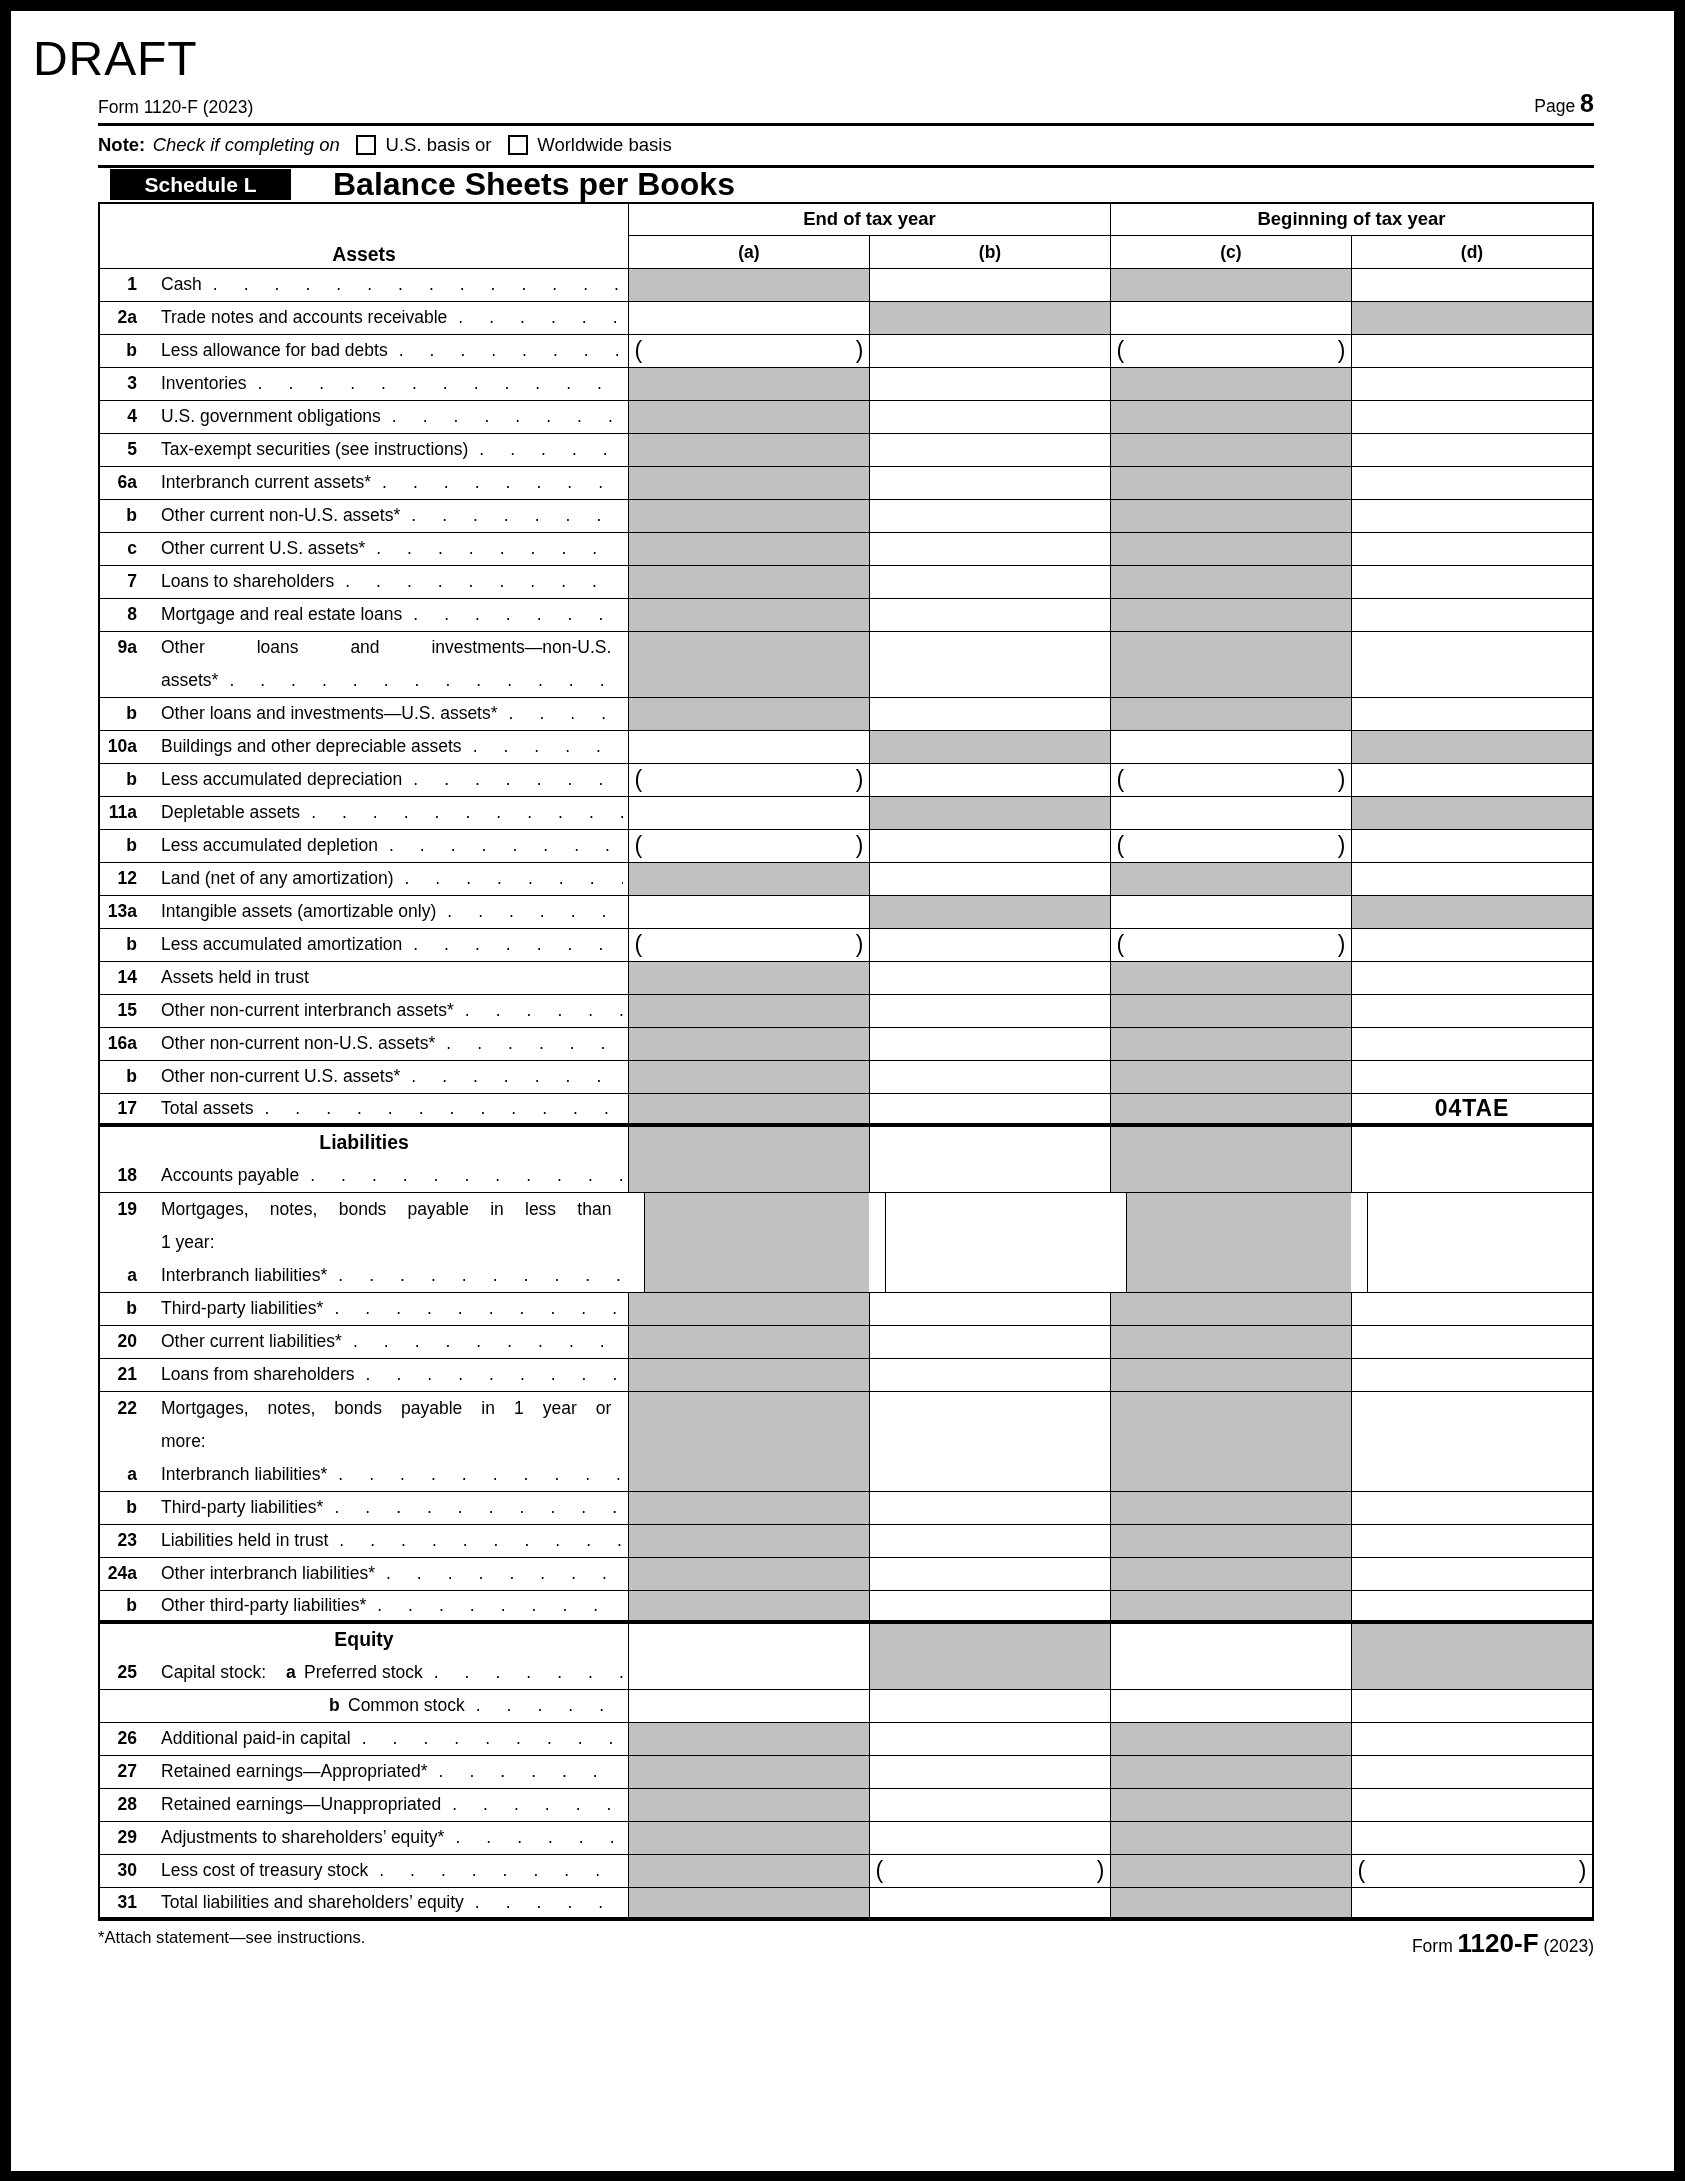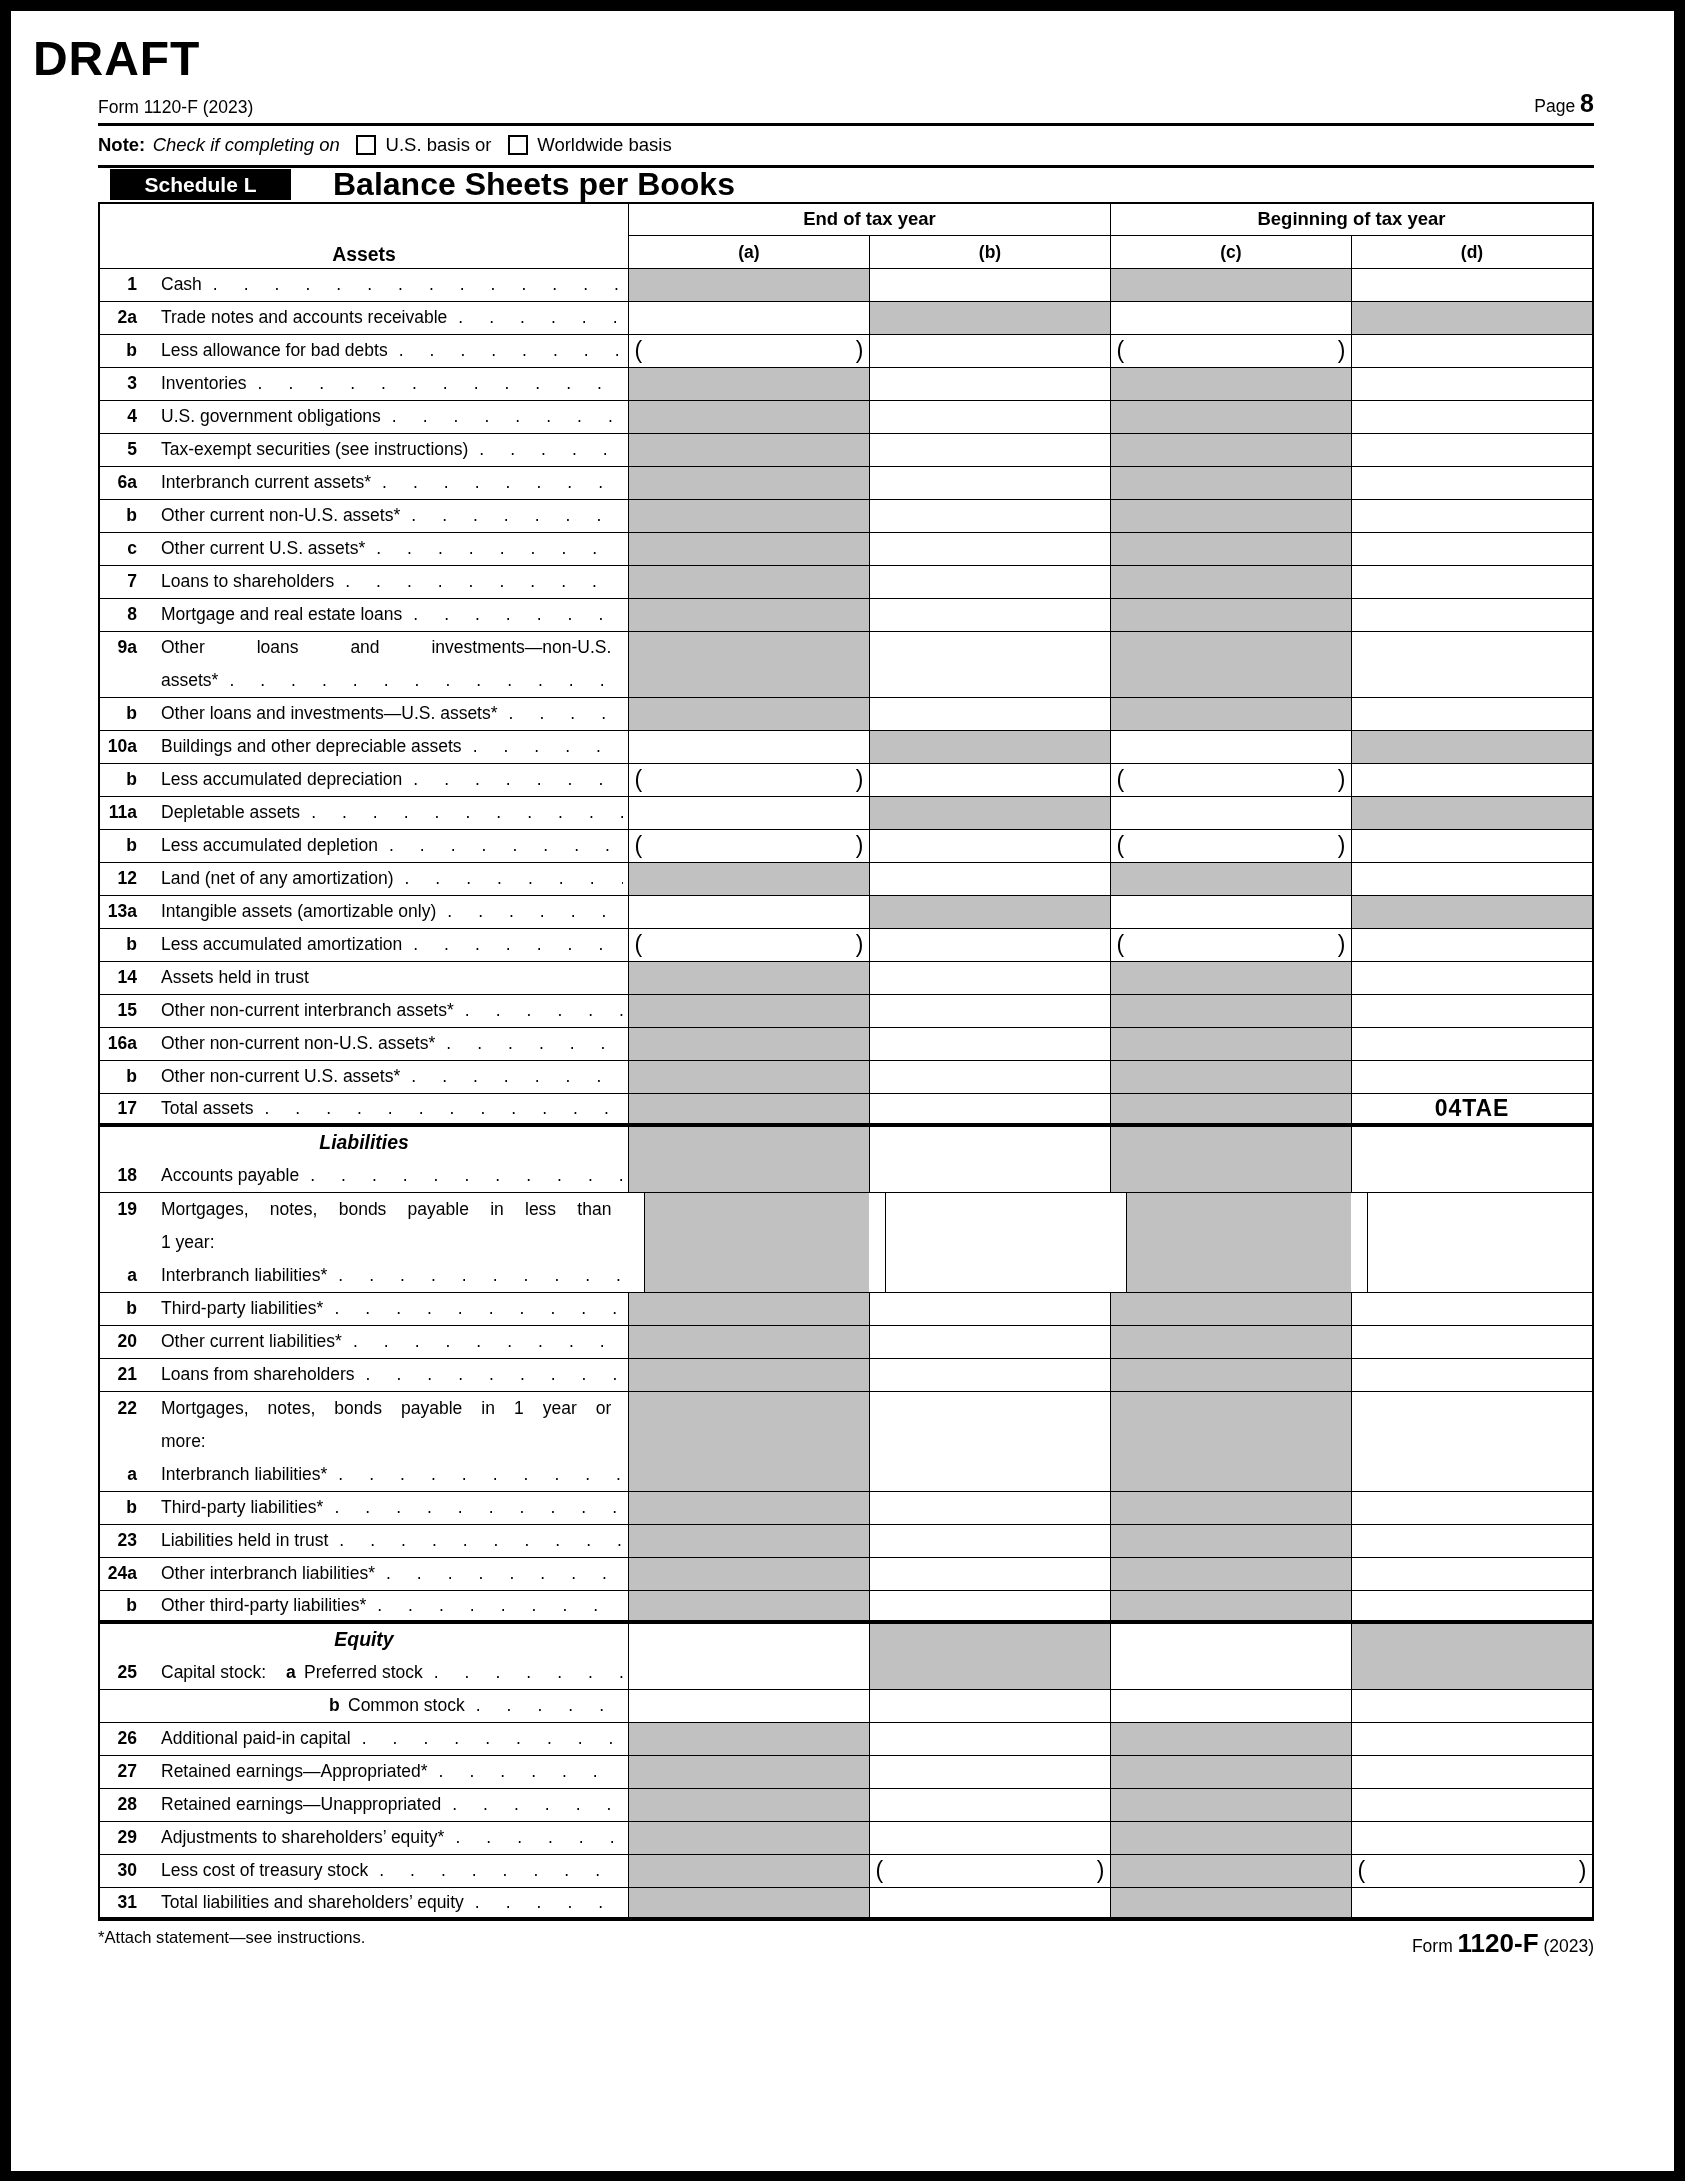--- a/index.html
+++ b/index.html
@@ -1,19 +1,19 @@
 <!DOCTYPE html>
 <html style="font-size:14.8px"><head>
 <meta charset="utf-8">
 <style>
   html,body{margin:0;padding:0;}
   body{width:1685px;height:2182px;position:relative;background:#fff;color:#000;
        font-family:"Liberation Sans","DejaVu Sans",sans-serif;}
   .frame{position:absolute;inset:0;border:11px solid #000;box-sizing:border-box;pointer-events:none;z-index:50;}
-  .draft{position:absolute;left:33px;top:31px;font-size:48px;font-weight:700;letter-spacing:0.9px;}
+  .draft{position:absolute;left:33px;top:31px;font-size:48px;font-weight:400;letter-spacing:0.9px;}
   .content{position:absolute;left:98px;top:0;width:1496px;}
   .hdr-line{margin-top:89px;display:flex;justify-content:space-between;align-items:flex-end;font-size:17.5px;}
   .pg{font-size:17.5px;} .pg b{font-size:25px;font-weight:700;}
   .rule{border-top:3.7px solid #000;margin-top:4.6px;}
   .note-row{height:39px;display:flex;align-items:center;font-size:18.5px;}
   .note-row .nb{font-weight:700;margin-right:7.4px;}
   .note-row .ni{font-style:italic;}
   .cbx{display:inline-block;width:20px;height:20px;border:2.3px solid #000;box-sizing:border-box;margin:0 9.2px 0 16.6px;background:#fff;}
   .sched-row{height:34px;display:flex;align-items:center;padding-left:12px;}
   .badge{background:#000;color:#fff;width:181px;height:31px;line-height:31px;text-align:center;font-weight:700;font-size:21px;}
@@ -22,21 +22,21 @@
   .h1row{display:flex;height:32px;}
   .h1lbl{width:528px;}
   .h1span{width:482px;border-left:1.8px solid #000;border-bottom:1.8px solid #000;box-sizing:border-box;
           text-align:center;font-weight:700;font-size:18.5px;line-height:29.5px;}
   .h2row{display:flex;height:32px;border-bottom:1.8px solid #000;}
   .h2lbl{width:528px;text-align:center;font-weight:700;font-size:19.4px;line-height:37px;}
   .h2col{width:241px;border-left:1.8px solid #000;box-sizing:border-box;text-align:center;font-weight:700;font-size:17.5px;line-height:32px;}
   .tr{display:flex;border-bottom:1.8px solid #000;box-sizing:border-box;}
   .tr.thick{border-bottom-width:4.6px;}
   .lc{width:528px;display:flex;flex-direction:column;}
-  .sect{flex:1;display:flex;align-items:center;justify-content:center;font-weight:700;font-size:19.4px;font-style:italic;}
+  .sect{flex:1;display:flex;align-items:center;justify-content:center;font-weight:700;font-size:19.4px;}
   .line{flex:1;display:flex;align-items:center;font-size:17.5px;min-height:0;}
   .num{flex:0 0 37px;text-align:right;font-weight:700;white-space:nowrap;}
   .txt{margin-left:24px;white-space:nowrap;display:flex;align-items:baseline;}
   .mid{font-weight:700;margin:0 8.3px 0 20px;}
   .just{flex:1;display:block;margin-left:24px;margin-right:16.6px;text-align:justify;text-align-last:justify;}
   .dots{flex:1;overflow:hidden;white-space:nowrap;margin-left:11px;margin-right:5.5px;
         letter-spacing:26px;font-size:17.5px;}
   .dc{width:241px;border-left:1.8px solid #000;box-sizing:border-box;}
   .dc.gray{background:#c1c1c1;}
   .dc.paren{display:flex;justify-content:space-between;align-items:center;font-size:23px;font-weight:400;padding:0 5.5px;background:#fff;}

